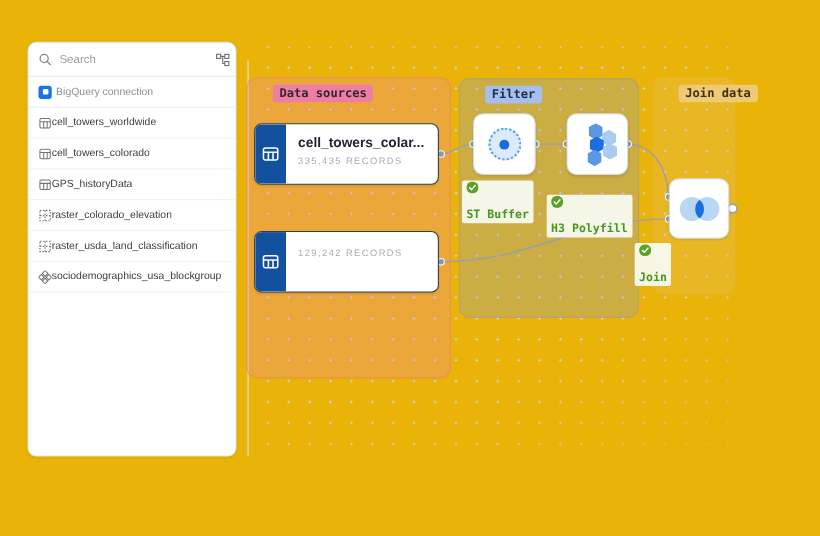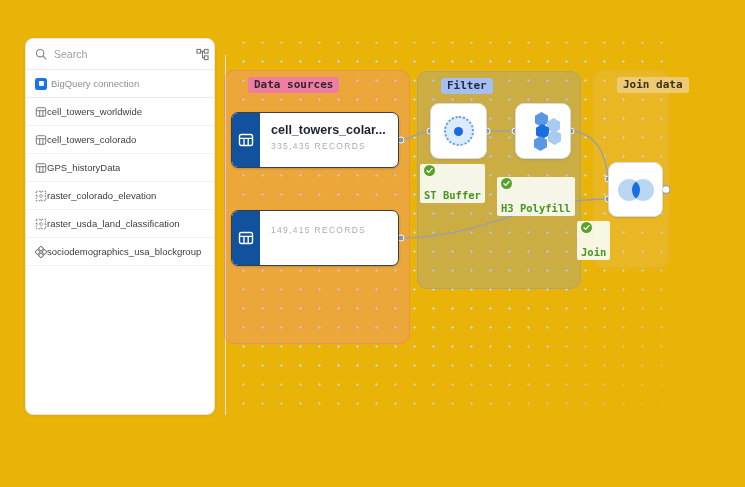--- a/index.html
+++ b/index.html
@@ -237,21 +237,21 @@
   <div class="srcnode" style="left:231px; top:210px;">
     <div class="blue">
       <svg width="16" height="16" viewBox="0 0 16 16" fill="none" stroke="#ffffff" stroke-width="1.4">
           <rect x="1.5" y="2.5" width="13" height="11" rx="1.8"></rect>
           <line x1="1.5" y1="6.4" x2="14.5" y2="6.4"></line>
           <line x1="6" y1="6.4" x2="6" y2="13.5"></line>
           <line x1="10.2" y1="6.4" x2="10.2" y2="13.5"></line>
         </svg>
     </div>
     <div class="body">
-      <div class="sub">149,415 RECORDS</div>
+      <div class="sub">129,242 RECORDS</div>
     </div>
   </div>
 
   <div class="opnode n-stbuffer">
     <div class="buffer-ic"></div>
   </div>
 
   <div class="opnode n-h3">
     <div class="h3-ic">
       <span class="hex hex-m" style="left:12px; top:1px;"></span>

